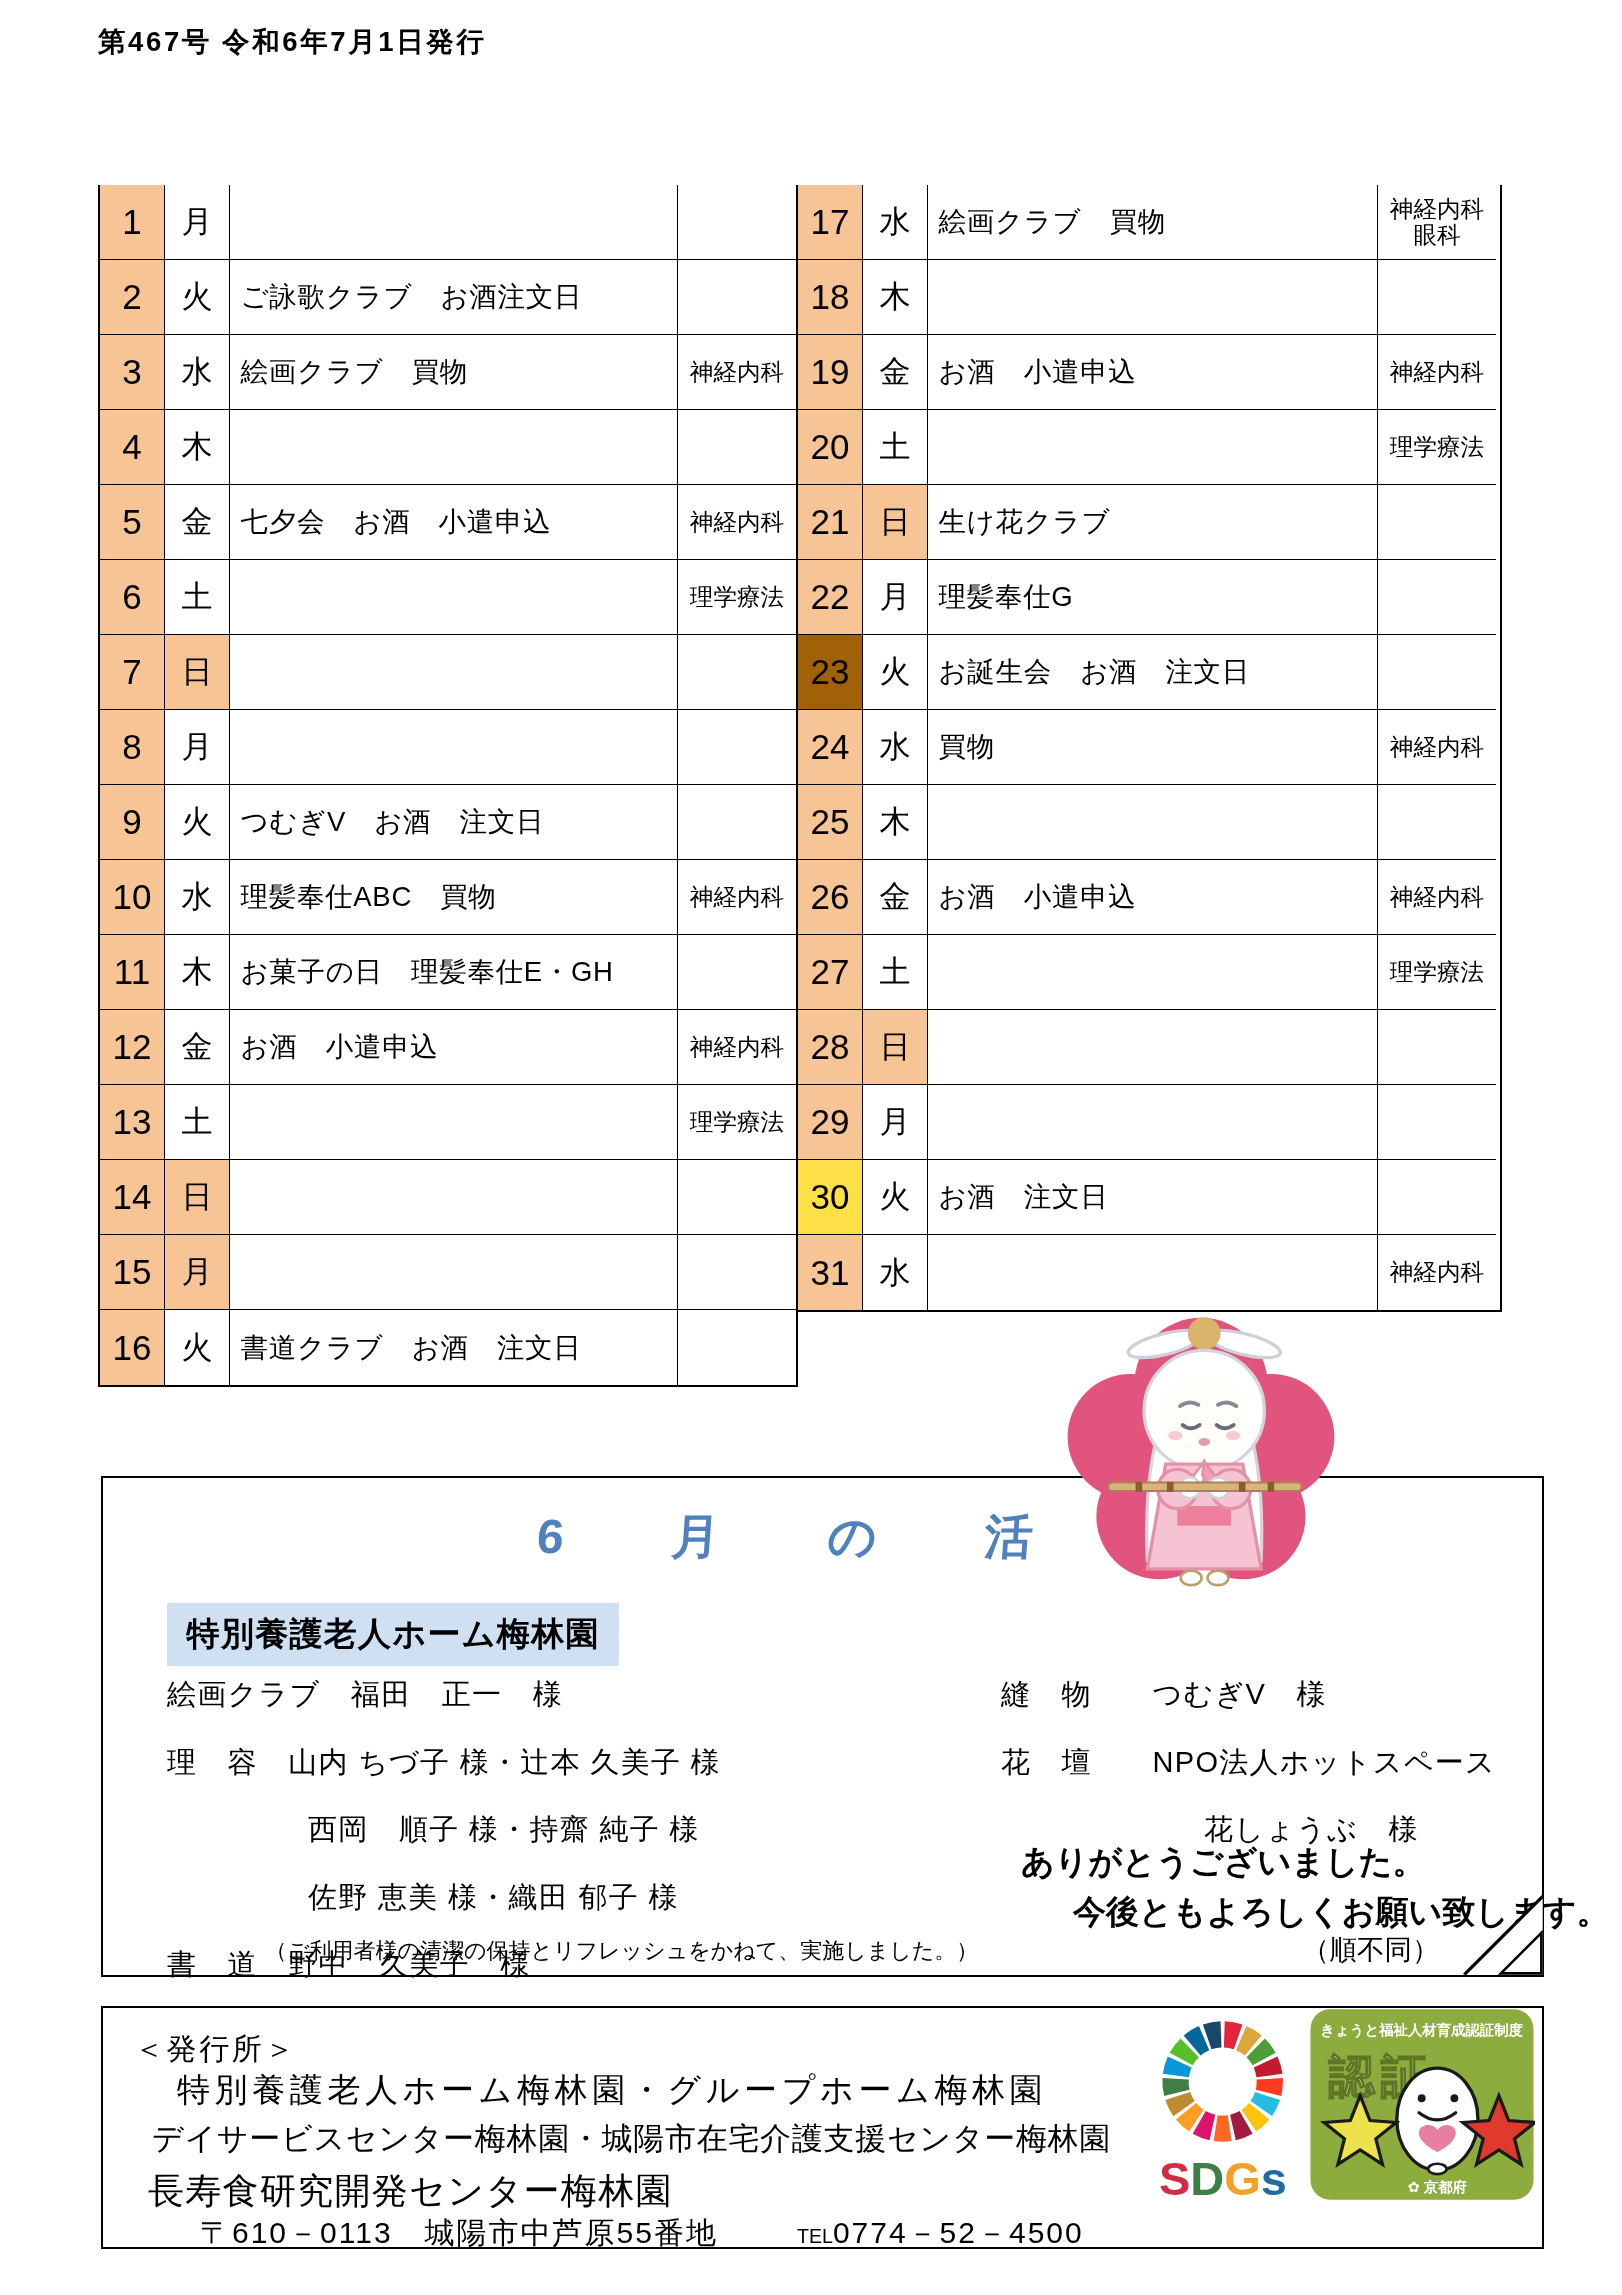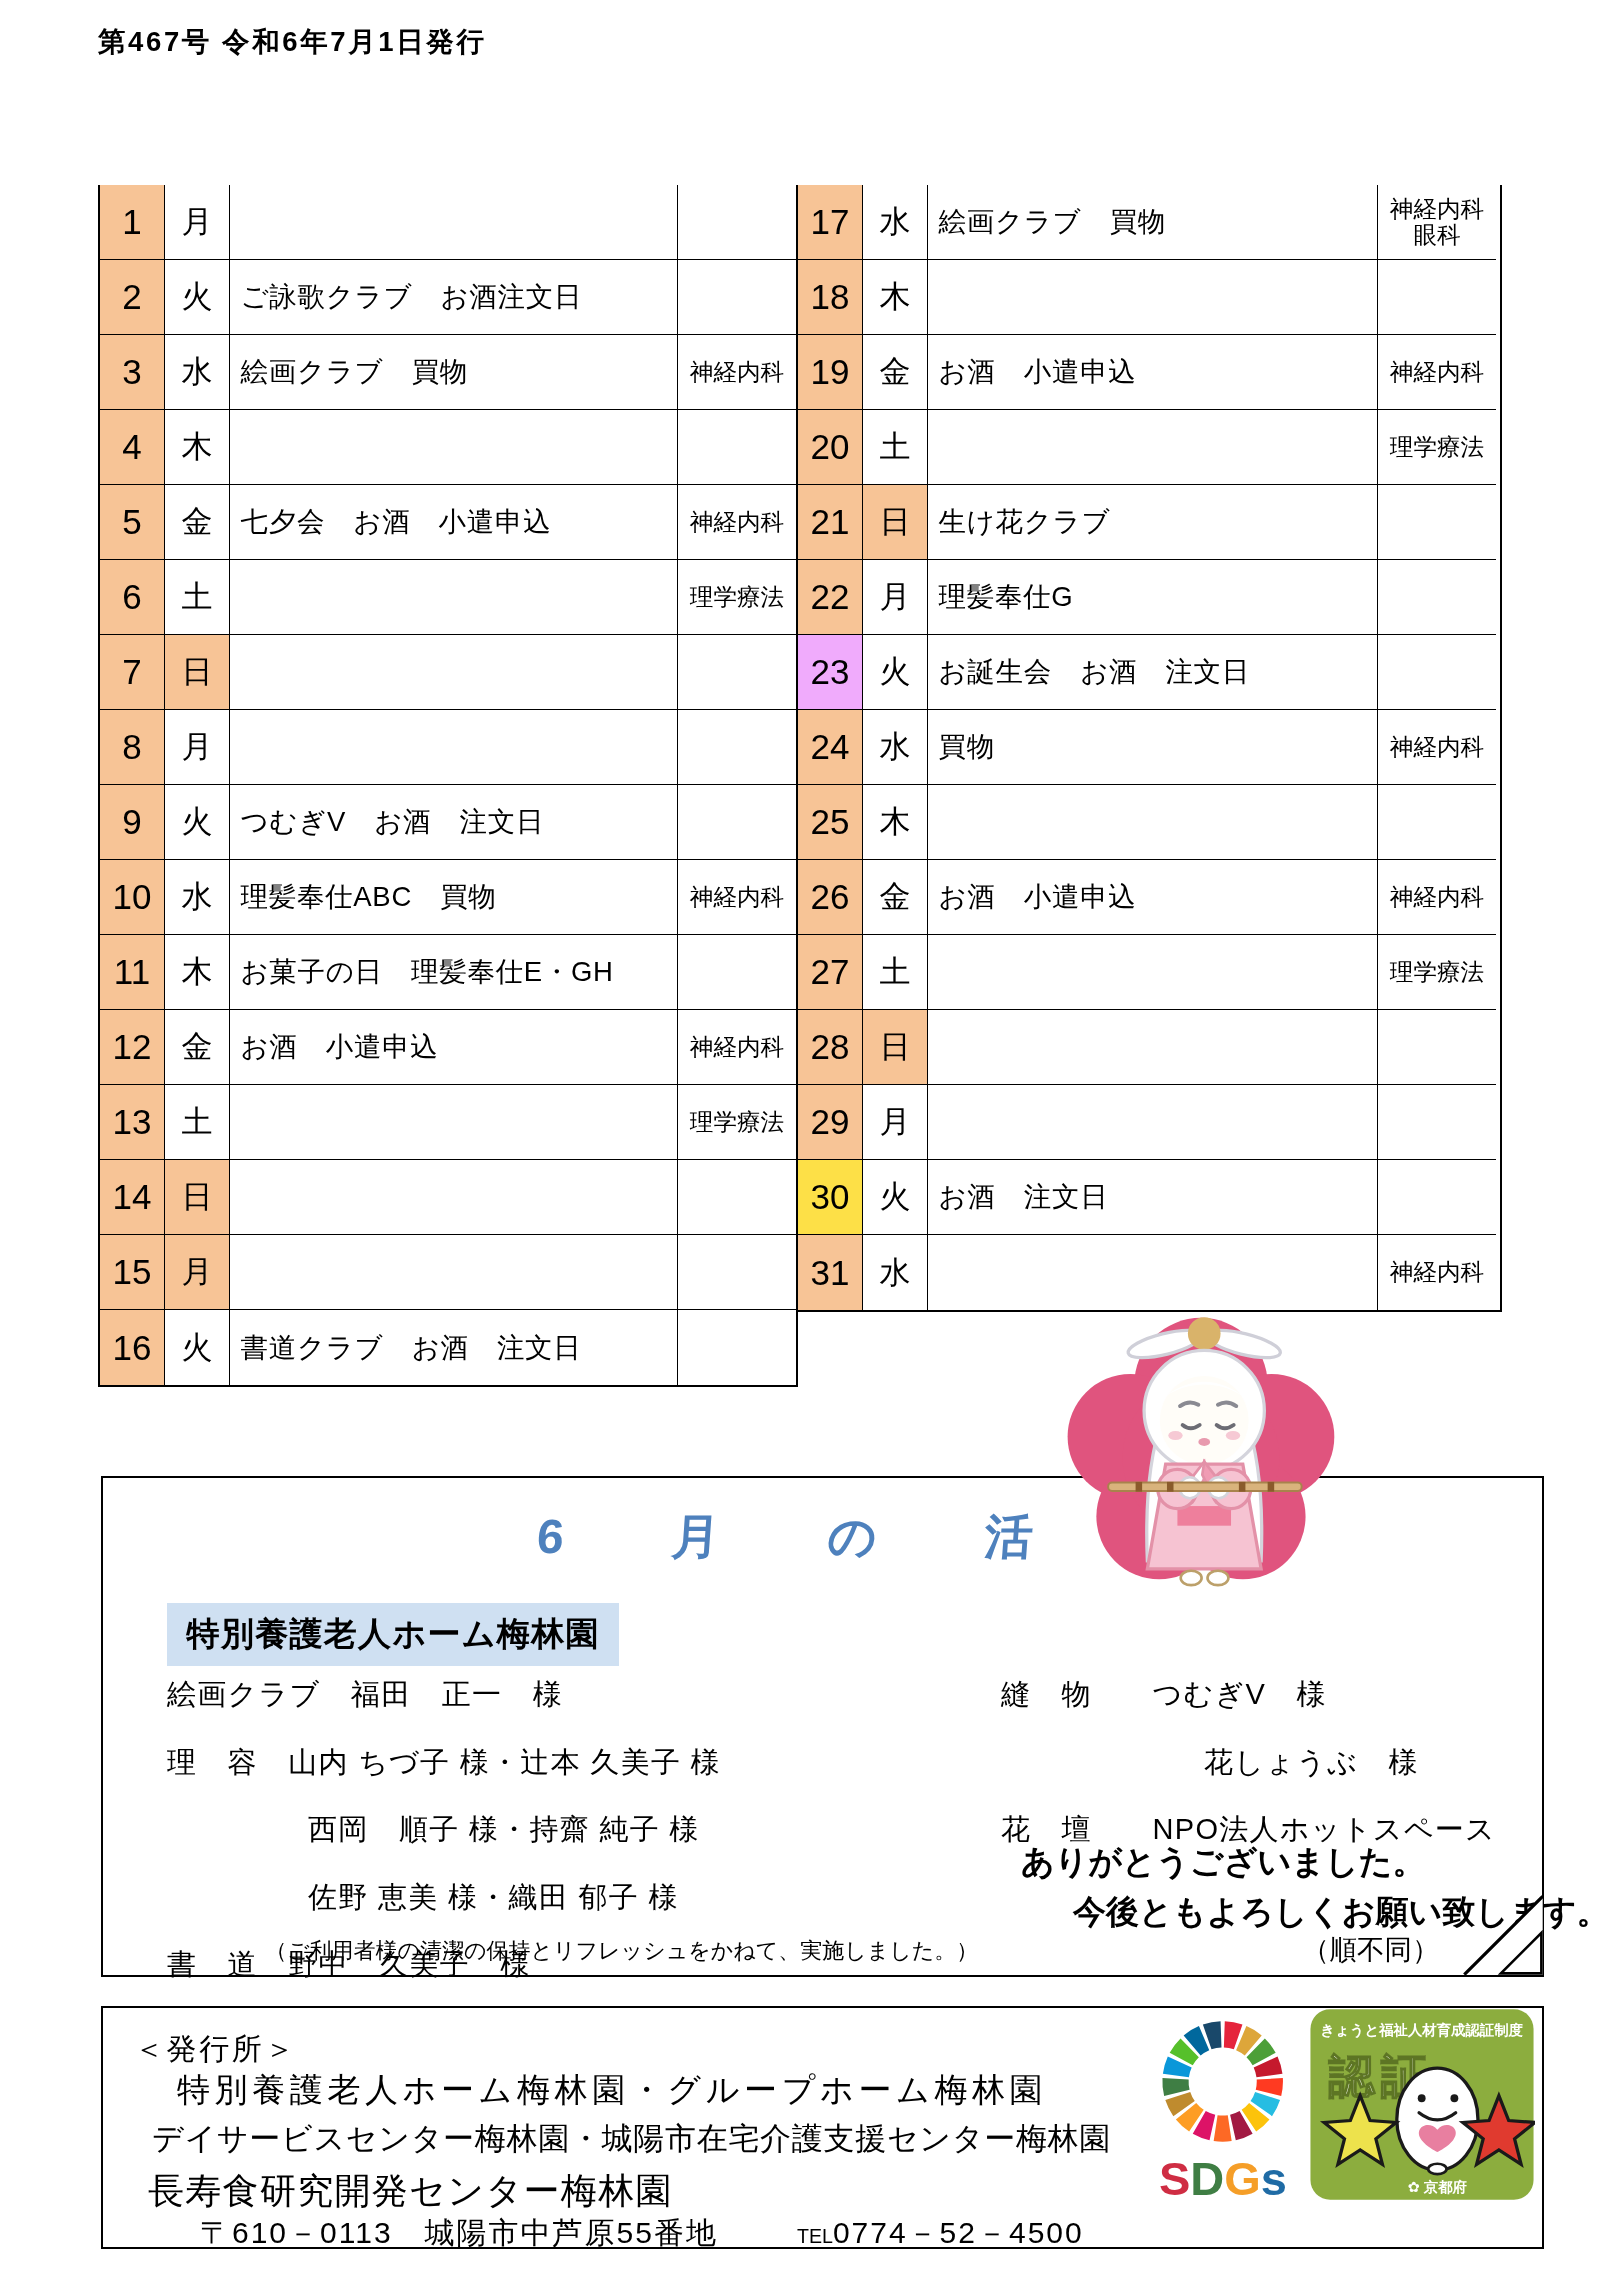--- a/index.html
+++ b/index.html
@@ -170,21 +170,21 @@
         <div>理学療法</div>
       </div>
       <div class="c num" style="background: rgb(247, 196, 150);">21</div>
       <div class="c dow" style="background: rgb(247, 196, 150);">日</div>
       <div class="c evt">生け花クラブ</div>
       <div class="c note"></div>
       <div class="c num" style="background: rgb(247, 196, 150);">22</div>
       <div class="c dow">月</div>
       <div class="c evt">理髪奉仕G</div>
       <div class="c note"></div>
-      <div class="c num" style="background: #f0abfc;">23</div>
+      <div class="c num" style="background: #a16207;">23</div>
       <div class="c dow">火</div>
       <div class="c evt">お誕生会　お酒　注文日</div>
       <div class="c note"></div>
       <div class="c num" style="background: rgb(247, 196, 150);">24</div>
       <div class="c dow">水</div>
       <div class="c evt">買物</div>
       <div class="c note">
         <div>神経内科</div>
       </div>
       <div class="c num" style="background: rgb(247, 196, 150);">25</div>
@@ -281,22 +281,22 @@
   <div class="abs facility z2" style="background: rgb(207, 224, 242);">特別養護老人ホーム梅林園</div>
   <div class="abs z2" id="act-left" style="left:167px;top:1675px;">
       <div class="act-line" style="margin-bottom: 27.5px; padding-left: 0px;">絵画クラブ　福田　正一　様</div>
       <div class="act-line" style="margin-bottom: 27.5px; padding-left: 0px;">理　容　山内 ちづ子 様・辻本 久美子 様</div>
       <div class="act-line" style="margin-bottom: 27.5px; padding-left: 141px;">西岡　順子 様・持齋 純子 様</div>
       <div class="act-line" style="margin-bottom: 27.5px; padding-left: 141px;">佐野 恵美 様・織田 郁子 様</div>
       <div class="act-line" style="margin-bottom: 27.5px; padding-left: 0px;">書　道　野中　久美子　様</div>
     </div>
   <div class="abs z2" id="act-right" style="left:1001px;top:1675px;">
       <div class="act-line" style="margin-bottom: 27.5px; padding-left: 0px;">縫　物　　つむぎV　様</div>
+      <div class="act-line" style="margin-bottom: 27.5px; padding-left: 0px;">花　壇　　NPO法人ホットスペース</div>
       <div class="act-line" style="margin-bottom: 27.5px; padding-left: 203px;">花しょうぶ　様</div>
-      <div class="act-line" style="margin-bottom: 27.5px; padding-left: 0px;">花　壇　　NPO法人ホットスペース</div>
     </div>
   <div class="abs thanks z2" style="left:1021px;top:1840px;">ありがとうございました。</div>
   <div class="abs thanks z2" style="left:1073px;top:1890px;">今後ともよろしくお願い致します。</div>
   <div class="abs small-note z2" style="left:1302px;top:1932px;font-size:27.5px;">（順不同）</div>
   <div class="abs small-note z2" style="left:265px;top:1936px;">（ご利用者様の清潔の保持とリフレッシュをかねて、実施しました。）</div>
 
   <svg class="abs fold z2" width="81" height="81" viewBox="0 0 124 124">
     <polygon points="4,122 122,4 122,122" fill="#ffffff"></polygon>
     <line x1="2" y1="122" x2="122" y2="2" stroke="#000" stroke-width="5"></line>
     <polygon points="58,120 120,58 120,120" fill="#ffffff" stroke="#000" stroke-width="4"></polygon>

